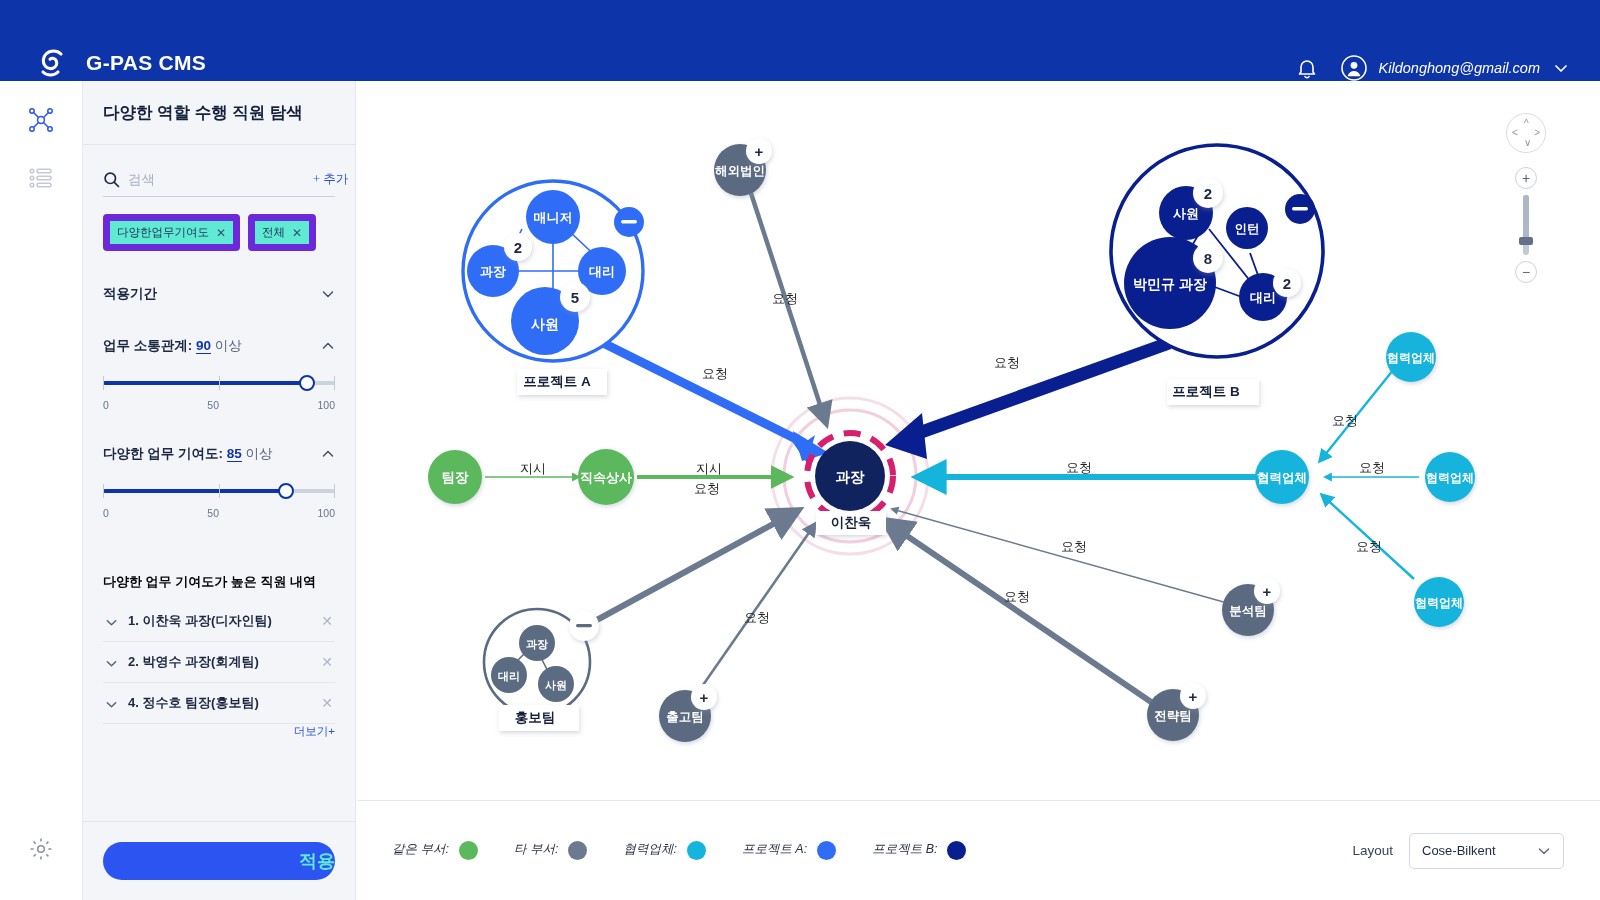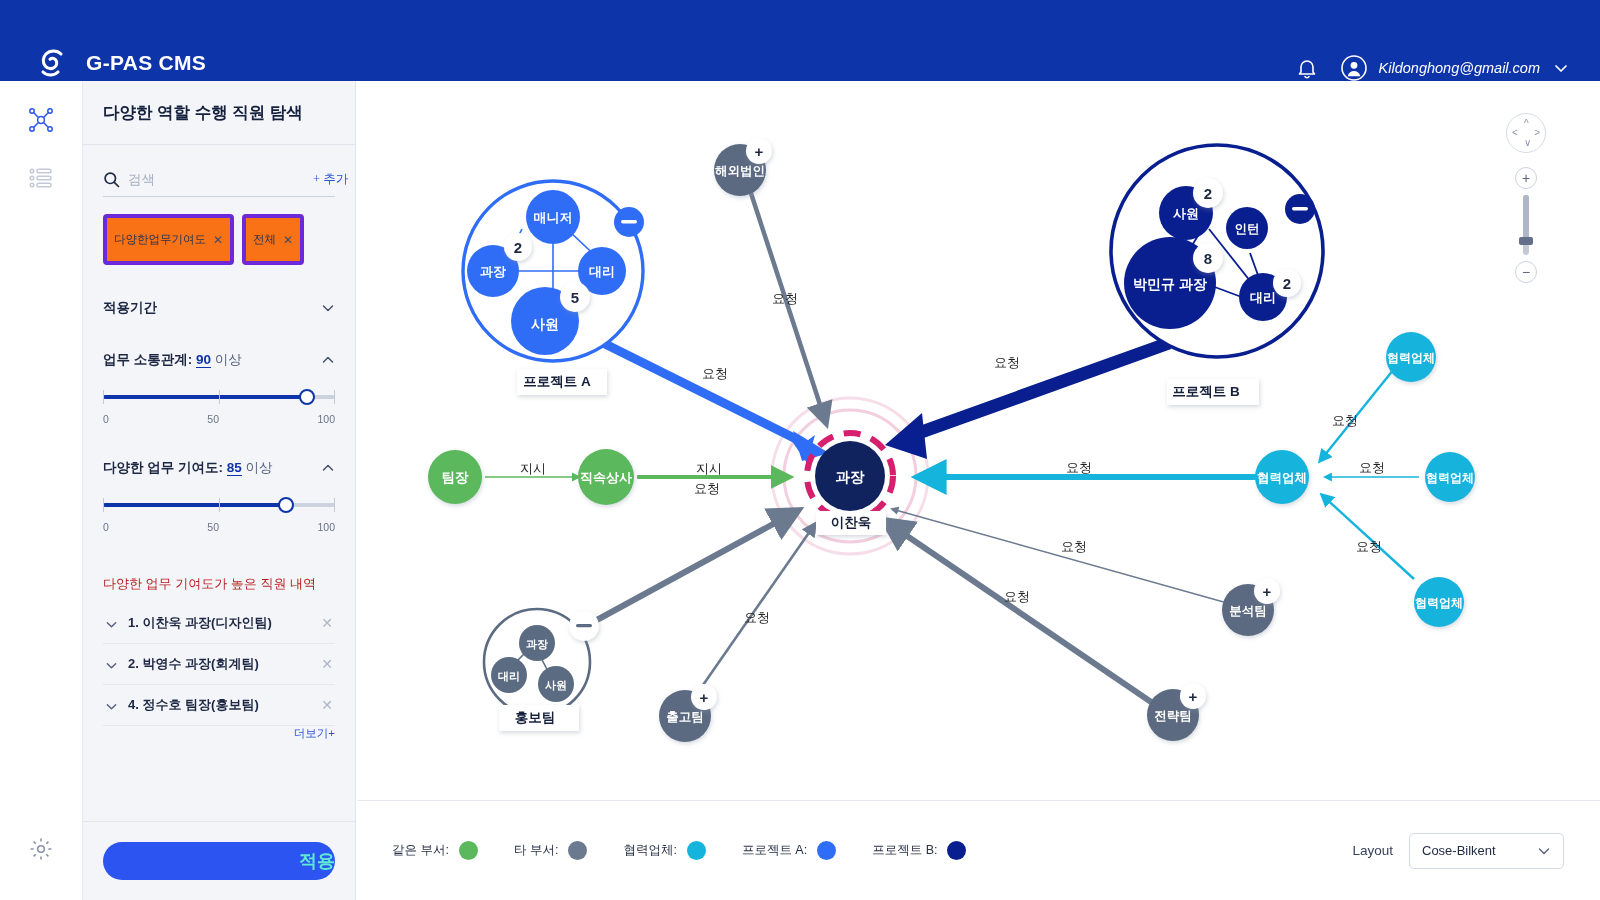--- a/index.html
+++ b/index.html
@@ -58,22 +58,22 @@
   .search-ic { width: 17px; height: 17px; flex: none; }
   .search-input {
     border: 0; background: transparent; outline: none; flex: 1;
     font-size: 13.5px; color: #2a3550; font-family: inherit;
   }
   .search-input::placeholder { color: #a8b0c2; }
   .add-link { font-size: 12.5px; color: #2953d4; cursor: pointer; white-space: nowrap; font-family: Liberation Serif, serif; }
 
   .chips { display: flex; gap: 8px; margin-top: 17px; }
   .chip {
-    display: flex; align-items: center; gap: 7px; border: 4px solid #6d28d9;
-    border-radius: 4px; padding: 14px 7px; background: #f97316;
+    display: flex; align-items: center; gap: 7px; border: 7px solid #6d28d9;
+    border-radius: 4px; padding: 4px 7px; background: #5eead4;
     font-size: 11.5px; color: #243255; cursor: pointer;
   }
   .chip-x { font-size: 12px; color: #3d4a6b; line-height: 1; }
 
   .section-row {
     display: flex; align-items: center; justify-content: space-between;
     margin-top: 34px; cursor: pointer;
   }
   .section-label { font-size: 13.5px; font-weight: 700; color: #1d2742; }
   .section-label .num { color: #0d34a8; border-bottom: 1.5px solid #0d34a8; font-weight: 700; }
@@ -85,21 +85,21 @@
     position: absolute; left: 0; right: 0; top: 6px; height: 4px;
     background: #ccd2de; border-radius: 2px;
   }
   .slider-fill { position: absolute; left: 0; top: 6px; height: 4px; background: #0d34a8; border-radius: 2px; }
   .tick { position: absolute; top: 1px; width: 1px; height: 14px; background: #c2c9d7; }
   .slider-knob {
     position: absolute; top: 0px; width: 16px; height: 16px; border-radius: 50%;
     background: #fff; border: 2px solid #0d34a8; transform: translateX(-8px); cursor: grab;
   }
   .slider-scale { display: flex; justify-content: space-between; margin-top: 8px; font-size: 10.5px; color: #6a7389; }
-  .list-head { margin-top: 42px; font-size: 13px; font-weight: 400; color: #b91c1c; }
+  .list-head { margin-top: 54px; font-size: 13px; font-weight: 700; color: #000000; }
   .emp-list { margin-top: 10px; }
   .emp-row {
     display: flex; align-items: center; gap: 10px; padding: 11px 2px;
     border-bottom: 1px solid #e2e6ef; cursor: pointer;
   }
   .emp-caret { width: 13px; height: 13px; flex: none; }
   .emp-text { font-size: 13px; color: #1d2742; font-weight: 600; flex: 1; }
   .emp-x { font-size: 14px; color: #aeb6c6; line-height: 1; cursor: pointer; }
   .more-link { text-align: right; font-size: 11.5px; color: #2953d4; cursor: pointer; }
 
@@ -131,21 +131,21 @@
   .zslider { position: relative; width: 6px; height: 60px; background: #c3cad6; border-radius: 3px; margin: 6px 0; cursor: pointer; }
   .zslider .zfill { position: absolute; left: 0; top: 0; width: 6px; border-radius: 3px; background: #aeb7c6; height: 46px; }
   .zknob { position: absolute; left: -4px; top: 42px; width: 14px; height: 8px; border-radius: 2px; background: #64708a; }
 
   
   .bottombar {
     position: absolute; left: 357px; top: 800px; width: 1243px; height: 100px;
     background: #fff; border-top: 1px solid #e6e9f0; display: flex; align-items: center;
   }
   .legend { display: flex; align-items: center; gap: 36px; margin-left: 35px; }
-  .legend-item { display: flex; align-items: center; gap: 10px; }
+  .legend-item { display: flex; align-items: flex-start; gap: 10px; font-style: italic; }
   .legend-label { font-size: 12.5px; color: #2a3category; color: #283146; }
   .legend-dot { width: 19px; height: 19px; border-radius: 50%; }
   .layout-box { margin-left: auto; margin-right: 36px; display: flex; align-items: center; gap: 16px; }
   .layout-label { font-size: 13.5px; color: #37415c; }
   .layout-select {
     width: 155px; height: 36px; border: 1px solid #d3d9e4; border-radius: 5px; background: #fff;
     display: flex; align-items: center; padding: 0 12px; font-size: 13px; color: #222c45; cursor: pointer; justify-content: space-between;
   }
   .layout-select .lchev { margin-left: auto; width: 14px; height: 14px; }
 

